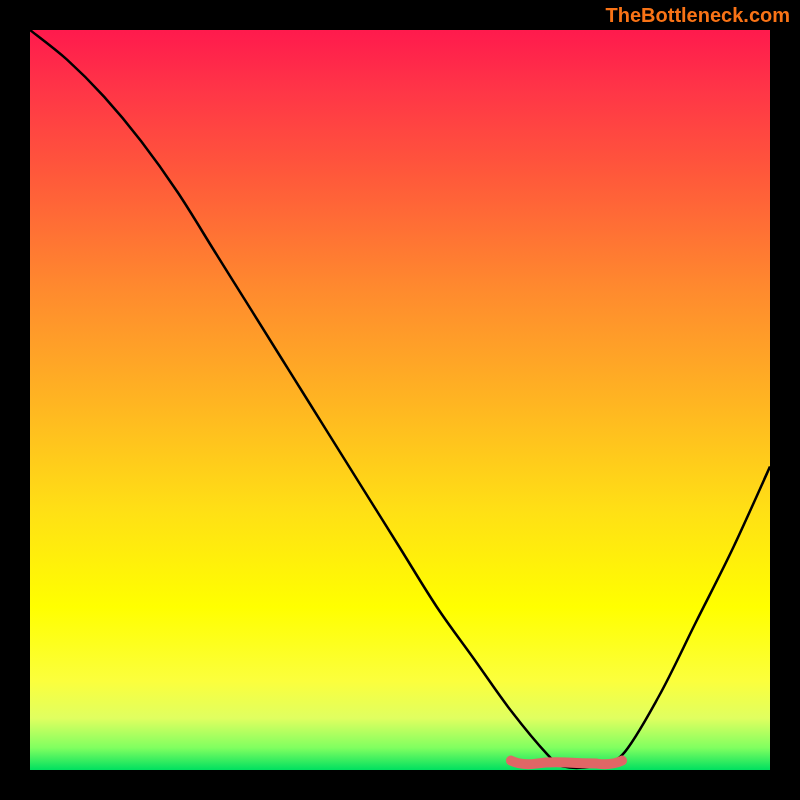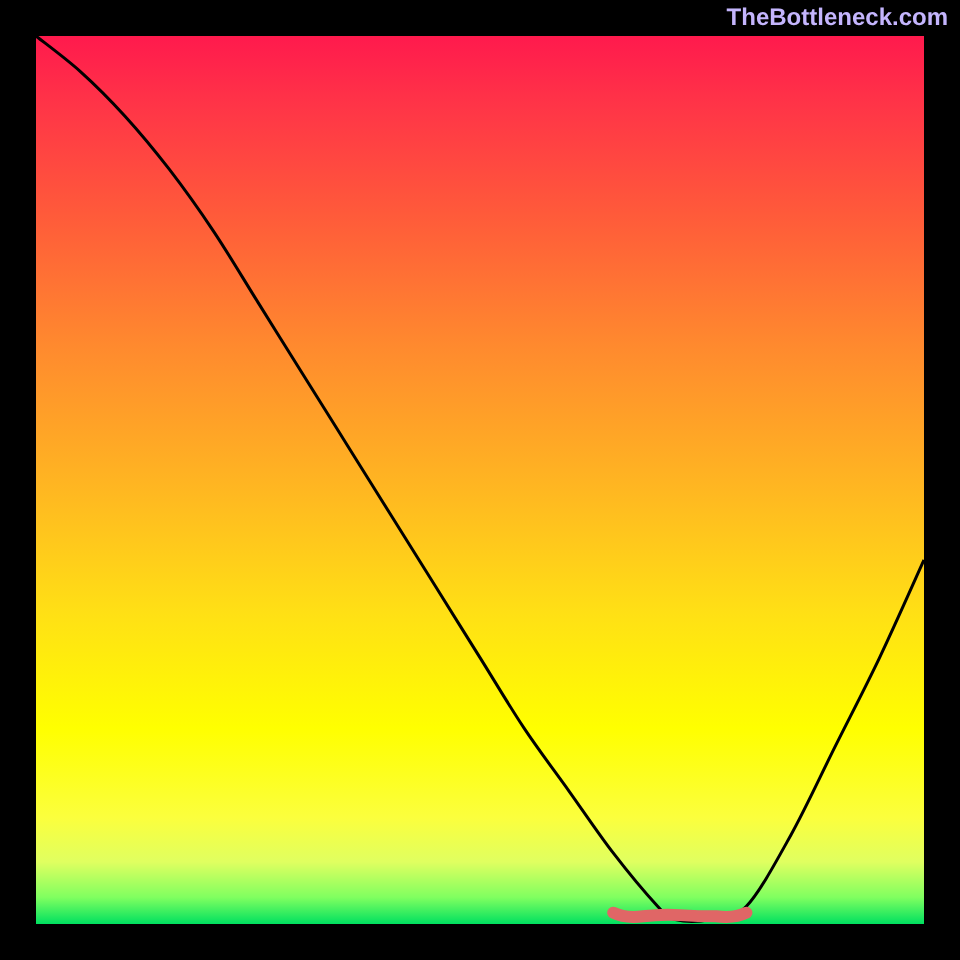--- a/index.html
+++ b/index.html
@@ -8,21 +8,21 @@
     width: 800px;
     height: 800px;
     background: #000;
     font-family: Arial, sans-serif;
     position: relative;
   }
   .watermark {
     position: absolute;
     top: 4px;
     right: 10px;
-    color: #c4b5fd;
+    color: #f97316;
     font-size: 20px;
     font-weight: bold;
     z-index: 10;
     text-align: right;
   }
   .plot-area {
     position: absolute;
     left: 30px;
     top: 30px;
     width: 740px;

